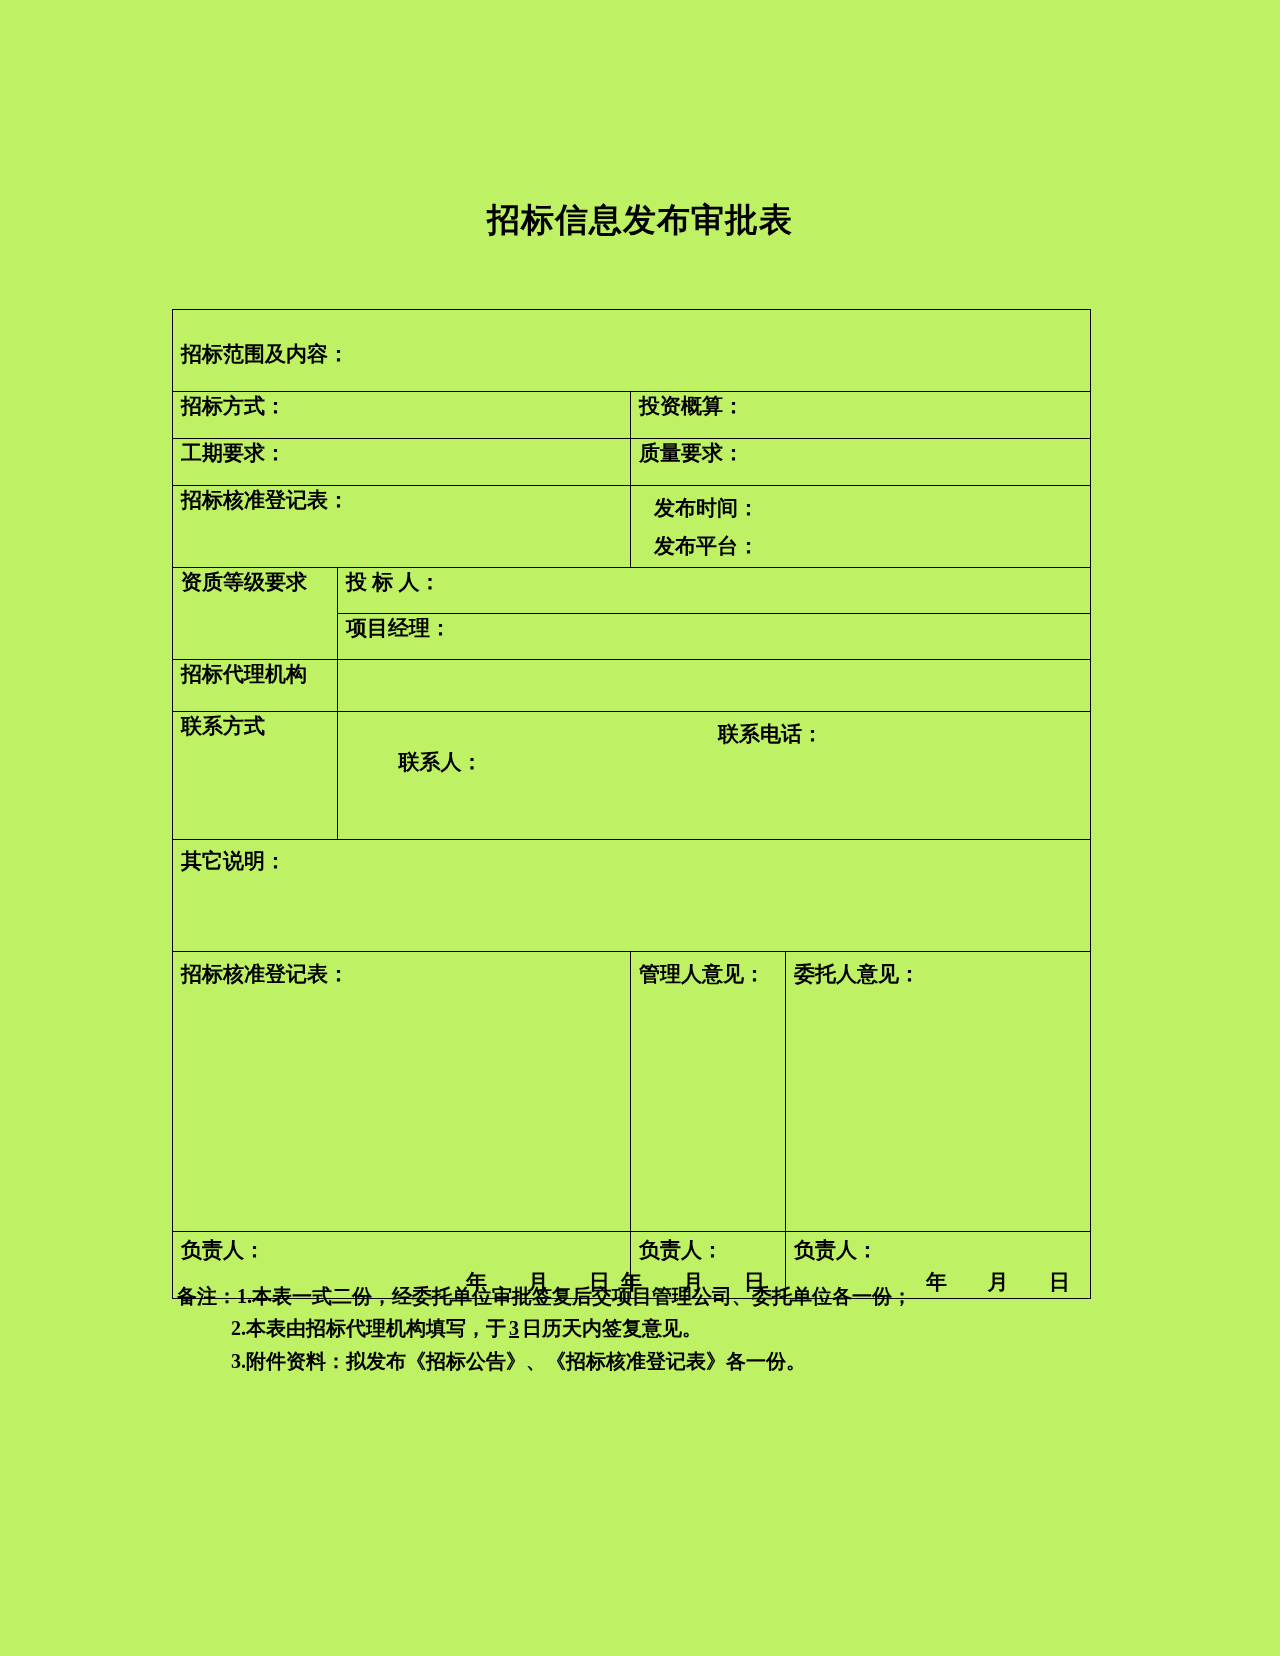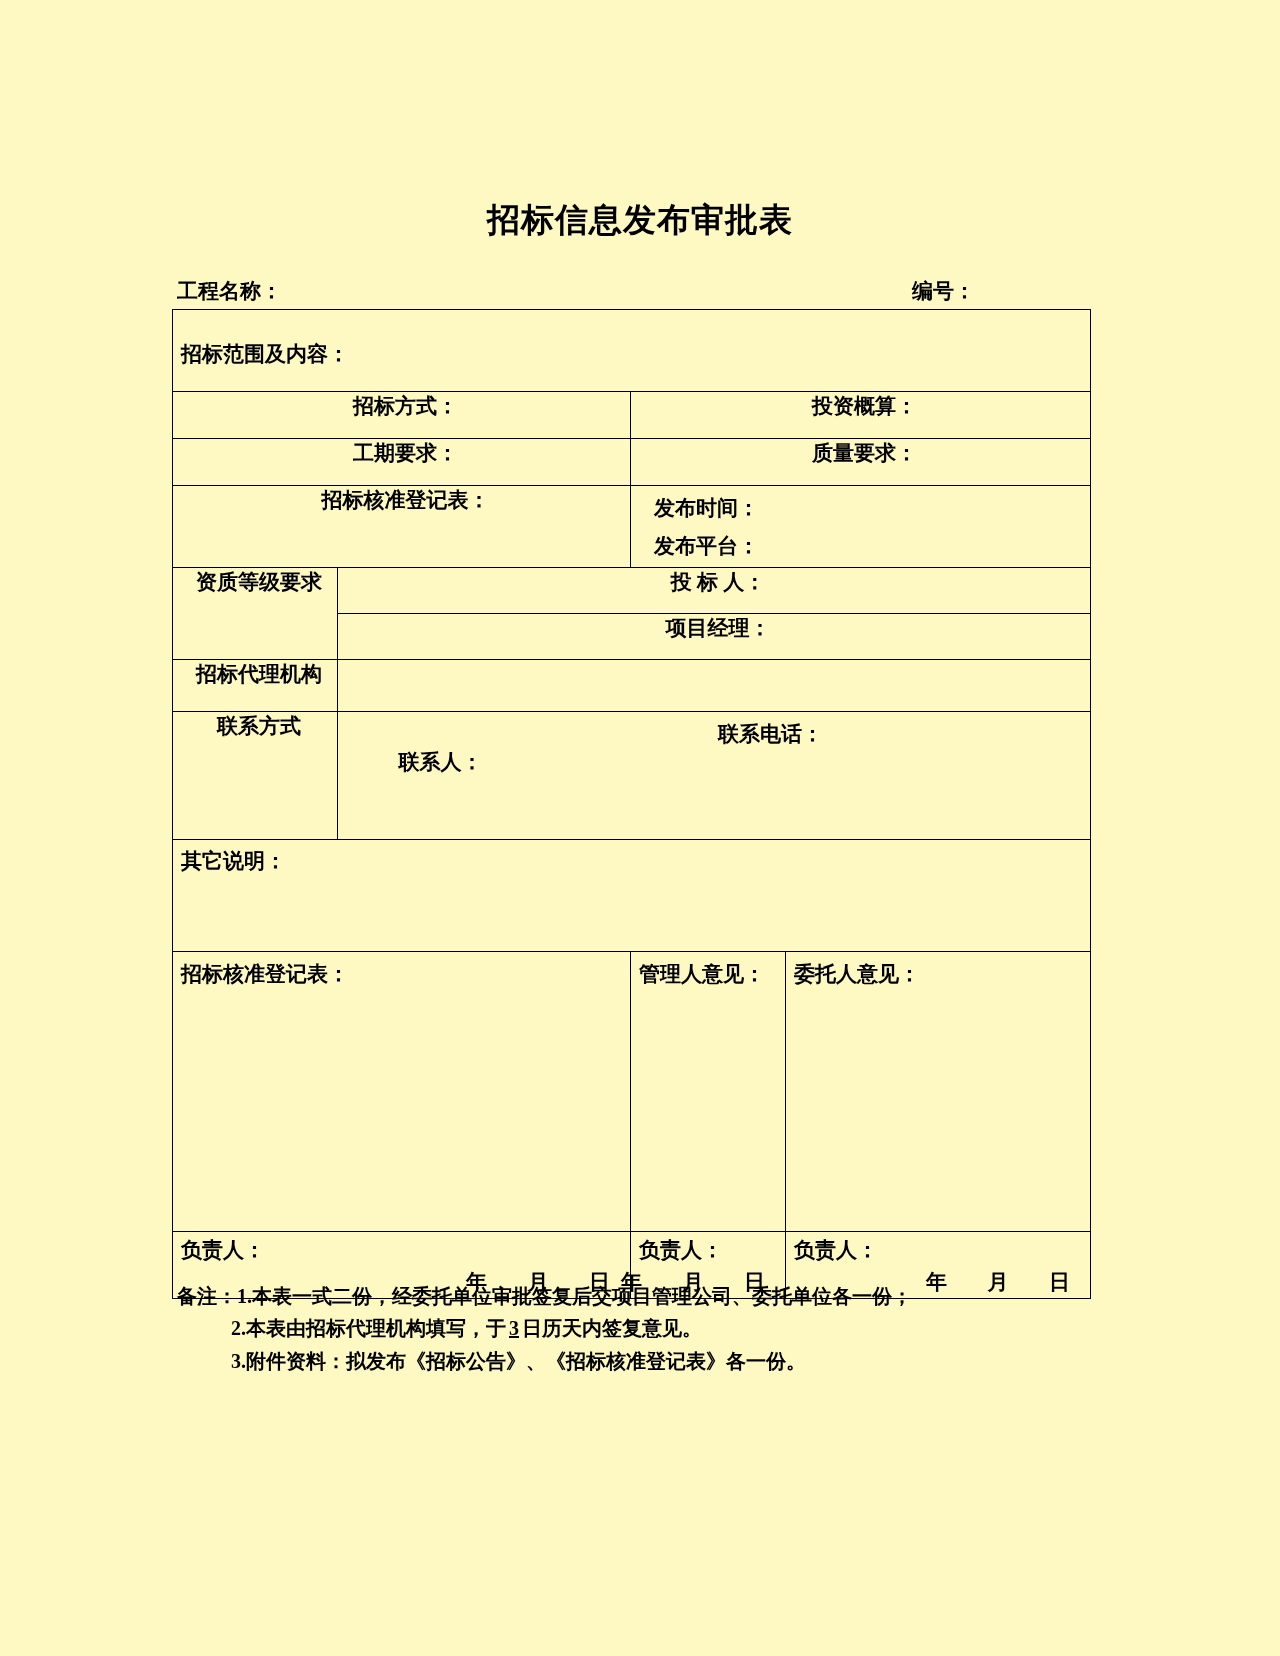--- a/index.html
+++ b/index.html
@@ -15,21 +15,21 @@
     color: #000000;
     position: relative;
     overflow: hidden;
   }
 
   .page {
     position: absolute;
     left: 0; top: 0;
     width: 1280px;
     height: 1656px;
-    background: #fef9c3;
+    background: #bef264;
   }
 
   
   .doc-title {
     position: absolute;
     left: 0;
     top: 198px;
     width: 1280px;
     text-align: center;
     font-family: "DejaVu Sans", "Liberation Sans", sans-serif;
@@ -82,21 +82,20 @@
     font-size: 21px;
     line-height: 1.35;
   }
   .cell-pad {
     padding: 7px 0 6px 8px;
     white-space: pre;
   }
   .cell-pad-mid {
     padding: 0 0 0 8px;
     white-space: pre;
-    text-align: center;
   }
 
   
   td.vmid { vertical-align: middle; }
 
   
   .r-scope   { height: 82px; }
   .r-line    { height: 47px; }
   .r-qual    { height: 82px; }
   .r-subrow  { height: 46px; }
@@ -164,24 +163,20 @@
     padding: 0 3px;
   }
 </style>
 </head>
 <body>
 
 <div class="page">
 
   <div class="doc-title">招标信息发布审批表</div>
 
-  <div class="header-line">
-    <span class="proj-name">工程名称：</span>
-    <span class="proj-no">编号：</span>
-  </div>
 
   <table class="form">
     <colgroup>
       <col style="width:165px">
       <col style="width:293px">
       <col style="width:155px">
       <col style="width:305px">
     </colgroup>
 
     <tbody>

